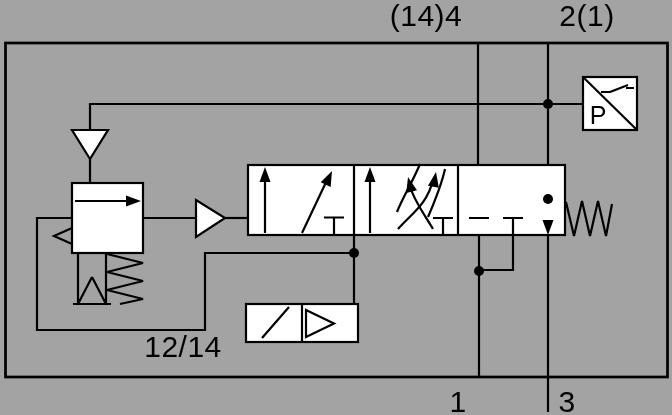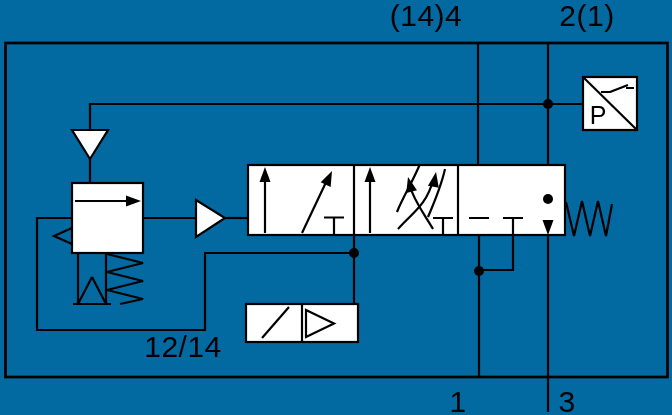--- a/index.html
+++ b/index.html
@@ -1,16 +1,16 @@
 <!DOCTYPE html>
 <html><head>
 <meta charset="utf-8">
 <style>
   html,body{margin:0;padding:0;background:#ffffff;}
-  .stage{width:672px;height:415px;position:relative;background:#0369a1;overflow:hidden;}
+  .stage{width:672px;height:415px;position:relative;background:#a3a3a3;overflow:hidden;}
   svg{display:block;}
   .ln{stroke:#000000;stroke-width:2.2;fill:none;}
   .ln-thick{stroke:#000000;stroke-width:2.7;fill:none;}
   .fillblk{fill:#000000;stroke:none;}
   .openshape{fill:#ffffff;stroke:#000000;stroke-width:2.2;}
   text{fill:#000000;font-family:"Liberation Sans",sans-serif;}
   .port-label{font-size:30px;letter-spacing:0.5px;}
   .p-label{font-size:25px;}
 </style>
 </head>

